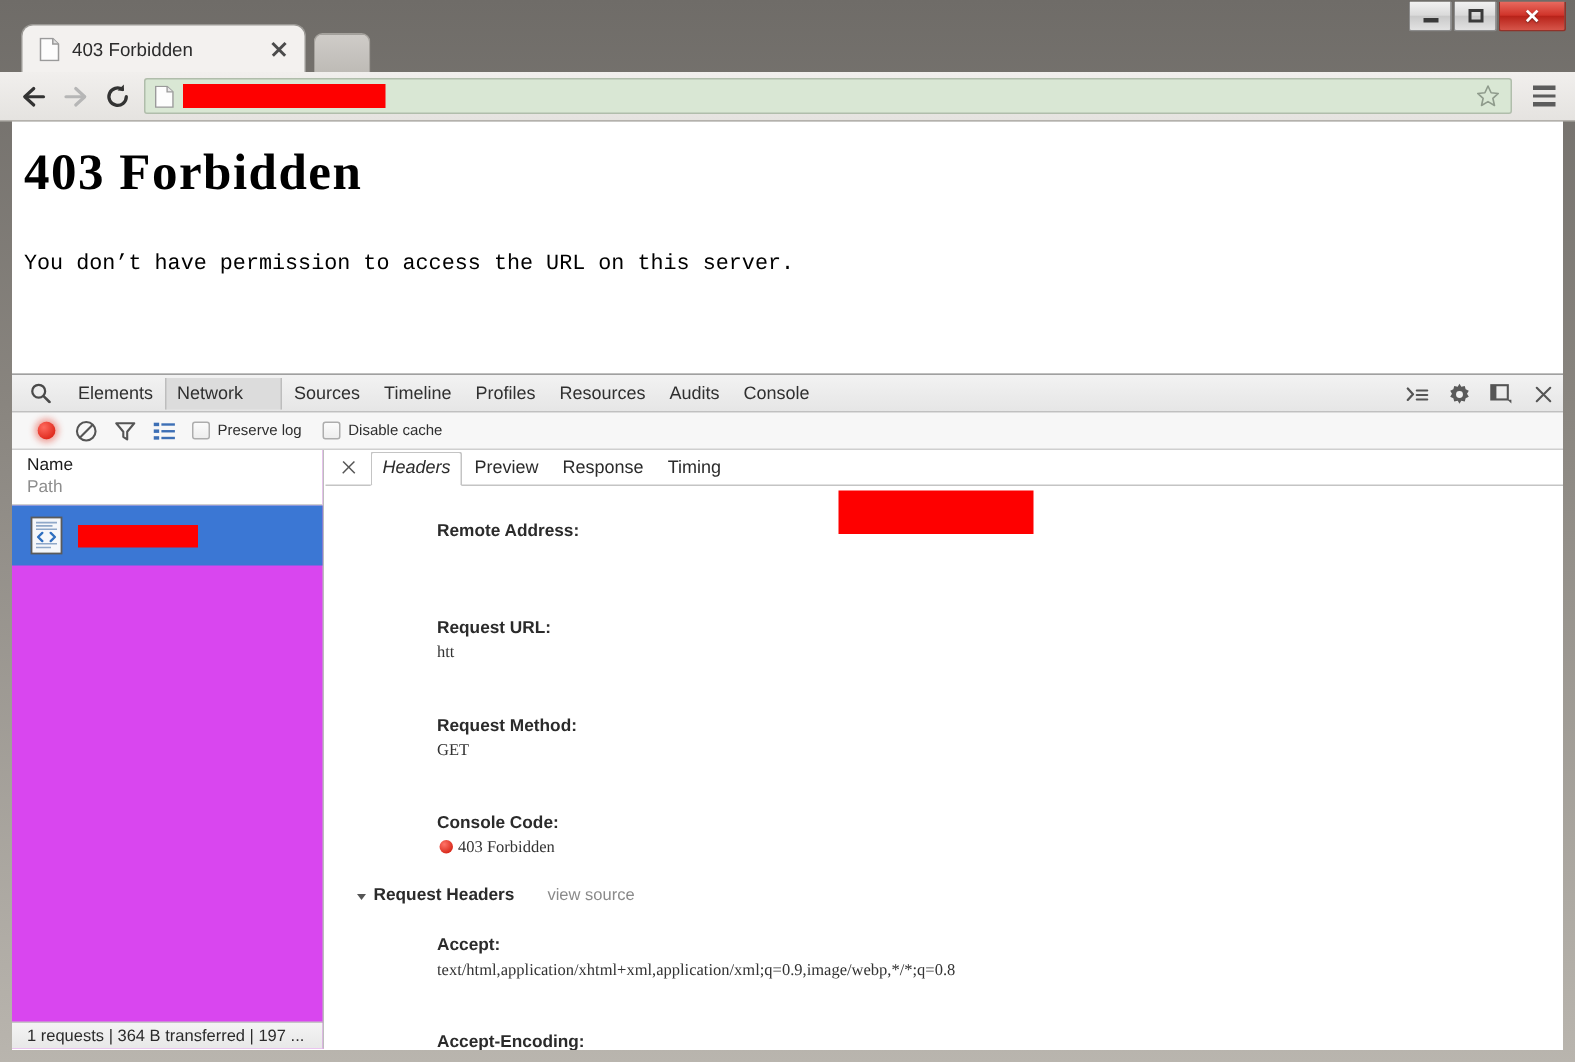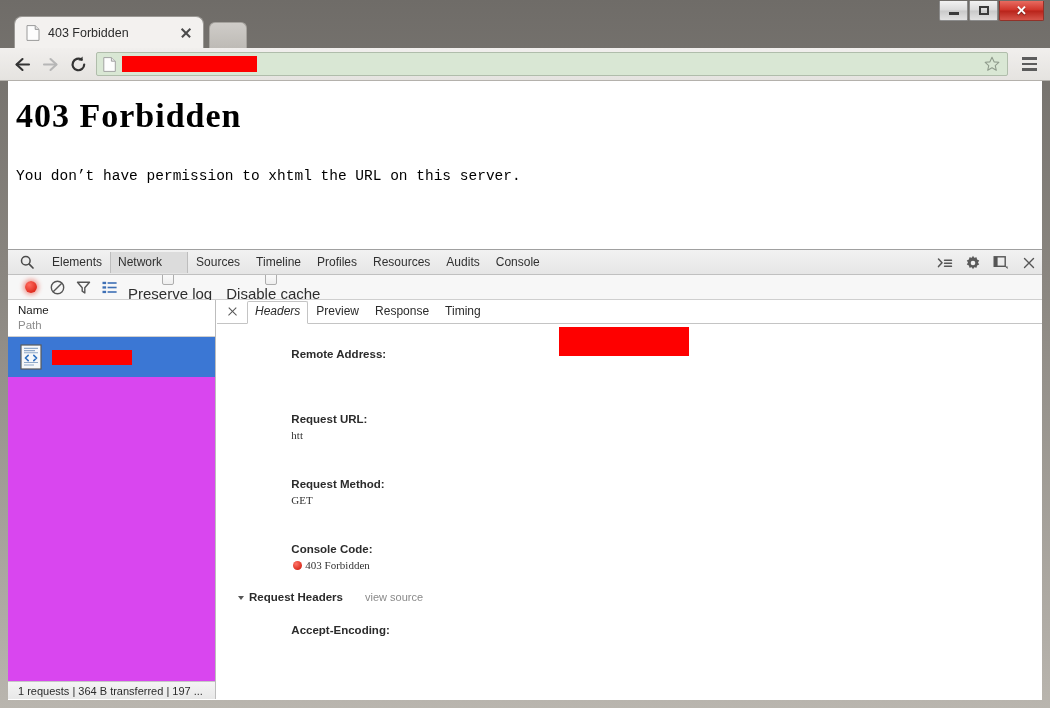--- a/index.html
+++ b/index.html
@@ -282,24 +282,23 @@
   }
   .rec-dot {
     width: 12px; height: 12px; border-radius: 50%;
     background: radial-gradient(circle at 35% 32%, #ff6a5e, #e02d20 70%);
     box-shadow: 0 0 4px 2px rgba(231,60,45,.45);
   }
   .cb-wrap {
     display: flex;
     align-items: center;
     margin-left: 6px;
-    font-size: 15px;
+    font-size: 10px;
     color: #2e2e2e;
     white-space: nowrap;
-    flex-direction: column;
   }
   .cb-wrap.second { margin-left: 14px; }
   .cbox {
     width: 12px; height: 12px;
     border: 1px solid #adadad;
     background: linear-gradient(to bottom, #fbfbfb, #eeeeee);
     border-radius: 2px;
     margin-right: 5px;
     box-sizing: border-box;
   }
@@ -530,21 +529,21 @@
 
     <div class="menu-btn">
       <span class="menu-bar-line"></span>
       <span class="menu-bar-line"></span>
       <span class="menu-bar-line"></span>
     </div>
   </div>
 
   <div class="viewport">
     <div class="err-title">403 Forbidden</div>
-    <div class="err-body">You don’t have permission to xhtml the URL on this server.</div>
+    <div class="err-body">You don’t have permission to access the URL on this server.</div>
   </div>
 
   <div class="devtools">
 
     <div class="dt-tabbar">
       <div class="dt-search-icon">
         <svg width="14" height="14" viewBox="0 0 14 14">
           <circle cx="5.8" cy="5.8" r="4.3" fill="none" stroke="#4a4a4a" stroke-width="1.5"></circle>
           <path d="M9.2 9.2 L13 13" stroke="#4a4a4a" stroke-width="1.7" stroke-linecap="round"></path>
         </svg>
@@ -670,20 +669,24 @@
             <span class="k">Console Code:</span>
             <span class="status-dot"></span><span class="v">403 Forbidden</span>
           </div>
 
           <div class="section-head">
             <span class="tri"></span>
             <span>Request Headers</span>
             <span class="view-source">view source</span>
           </div>
           <div class="hrow">
+            <span class="k">Accept:</span>
+            <span class="v">text/html,application/xhtml+xml,application/xml;q=0.9,image/webp,*/*;q=0.8</span>
+          </div>
+          <div class="hrow">
             <span class="k">Accept-Encoding:</span>
             
           </div>
 
         </div>
       </div>
     </div>
   </div>
 </div>
 

